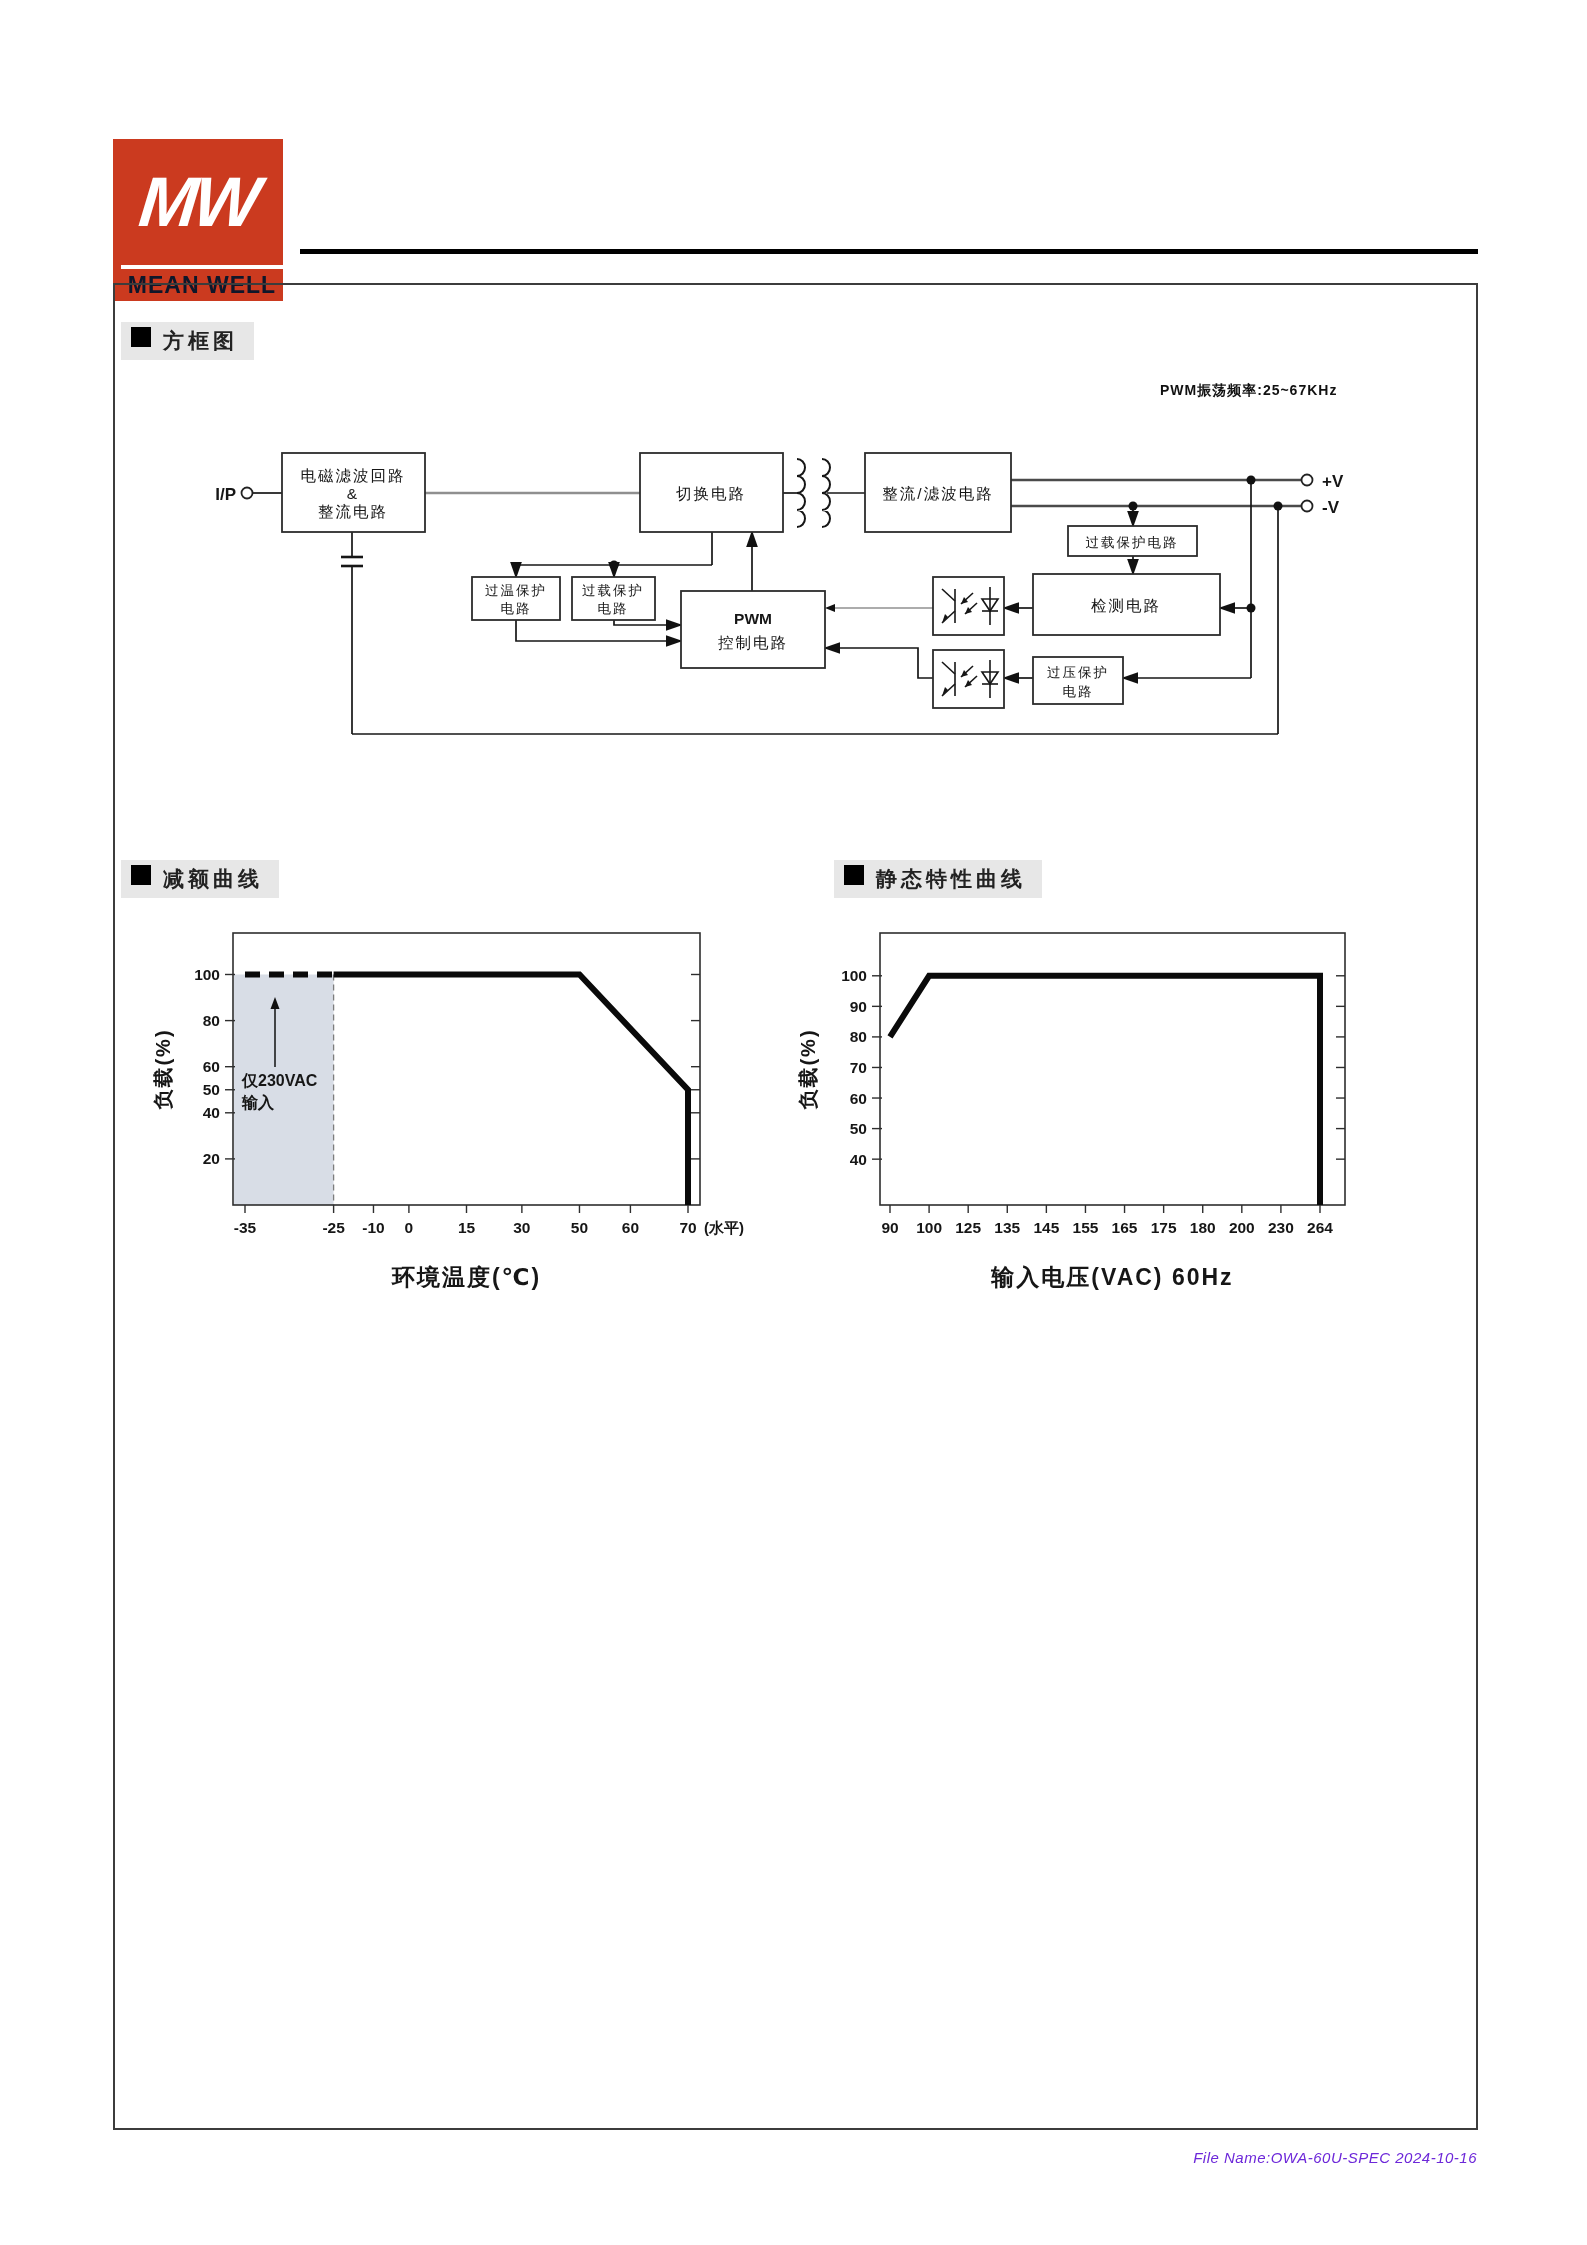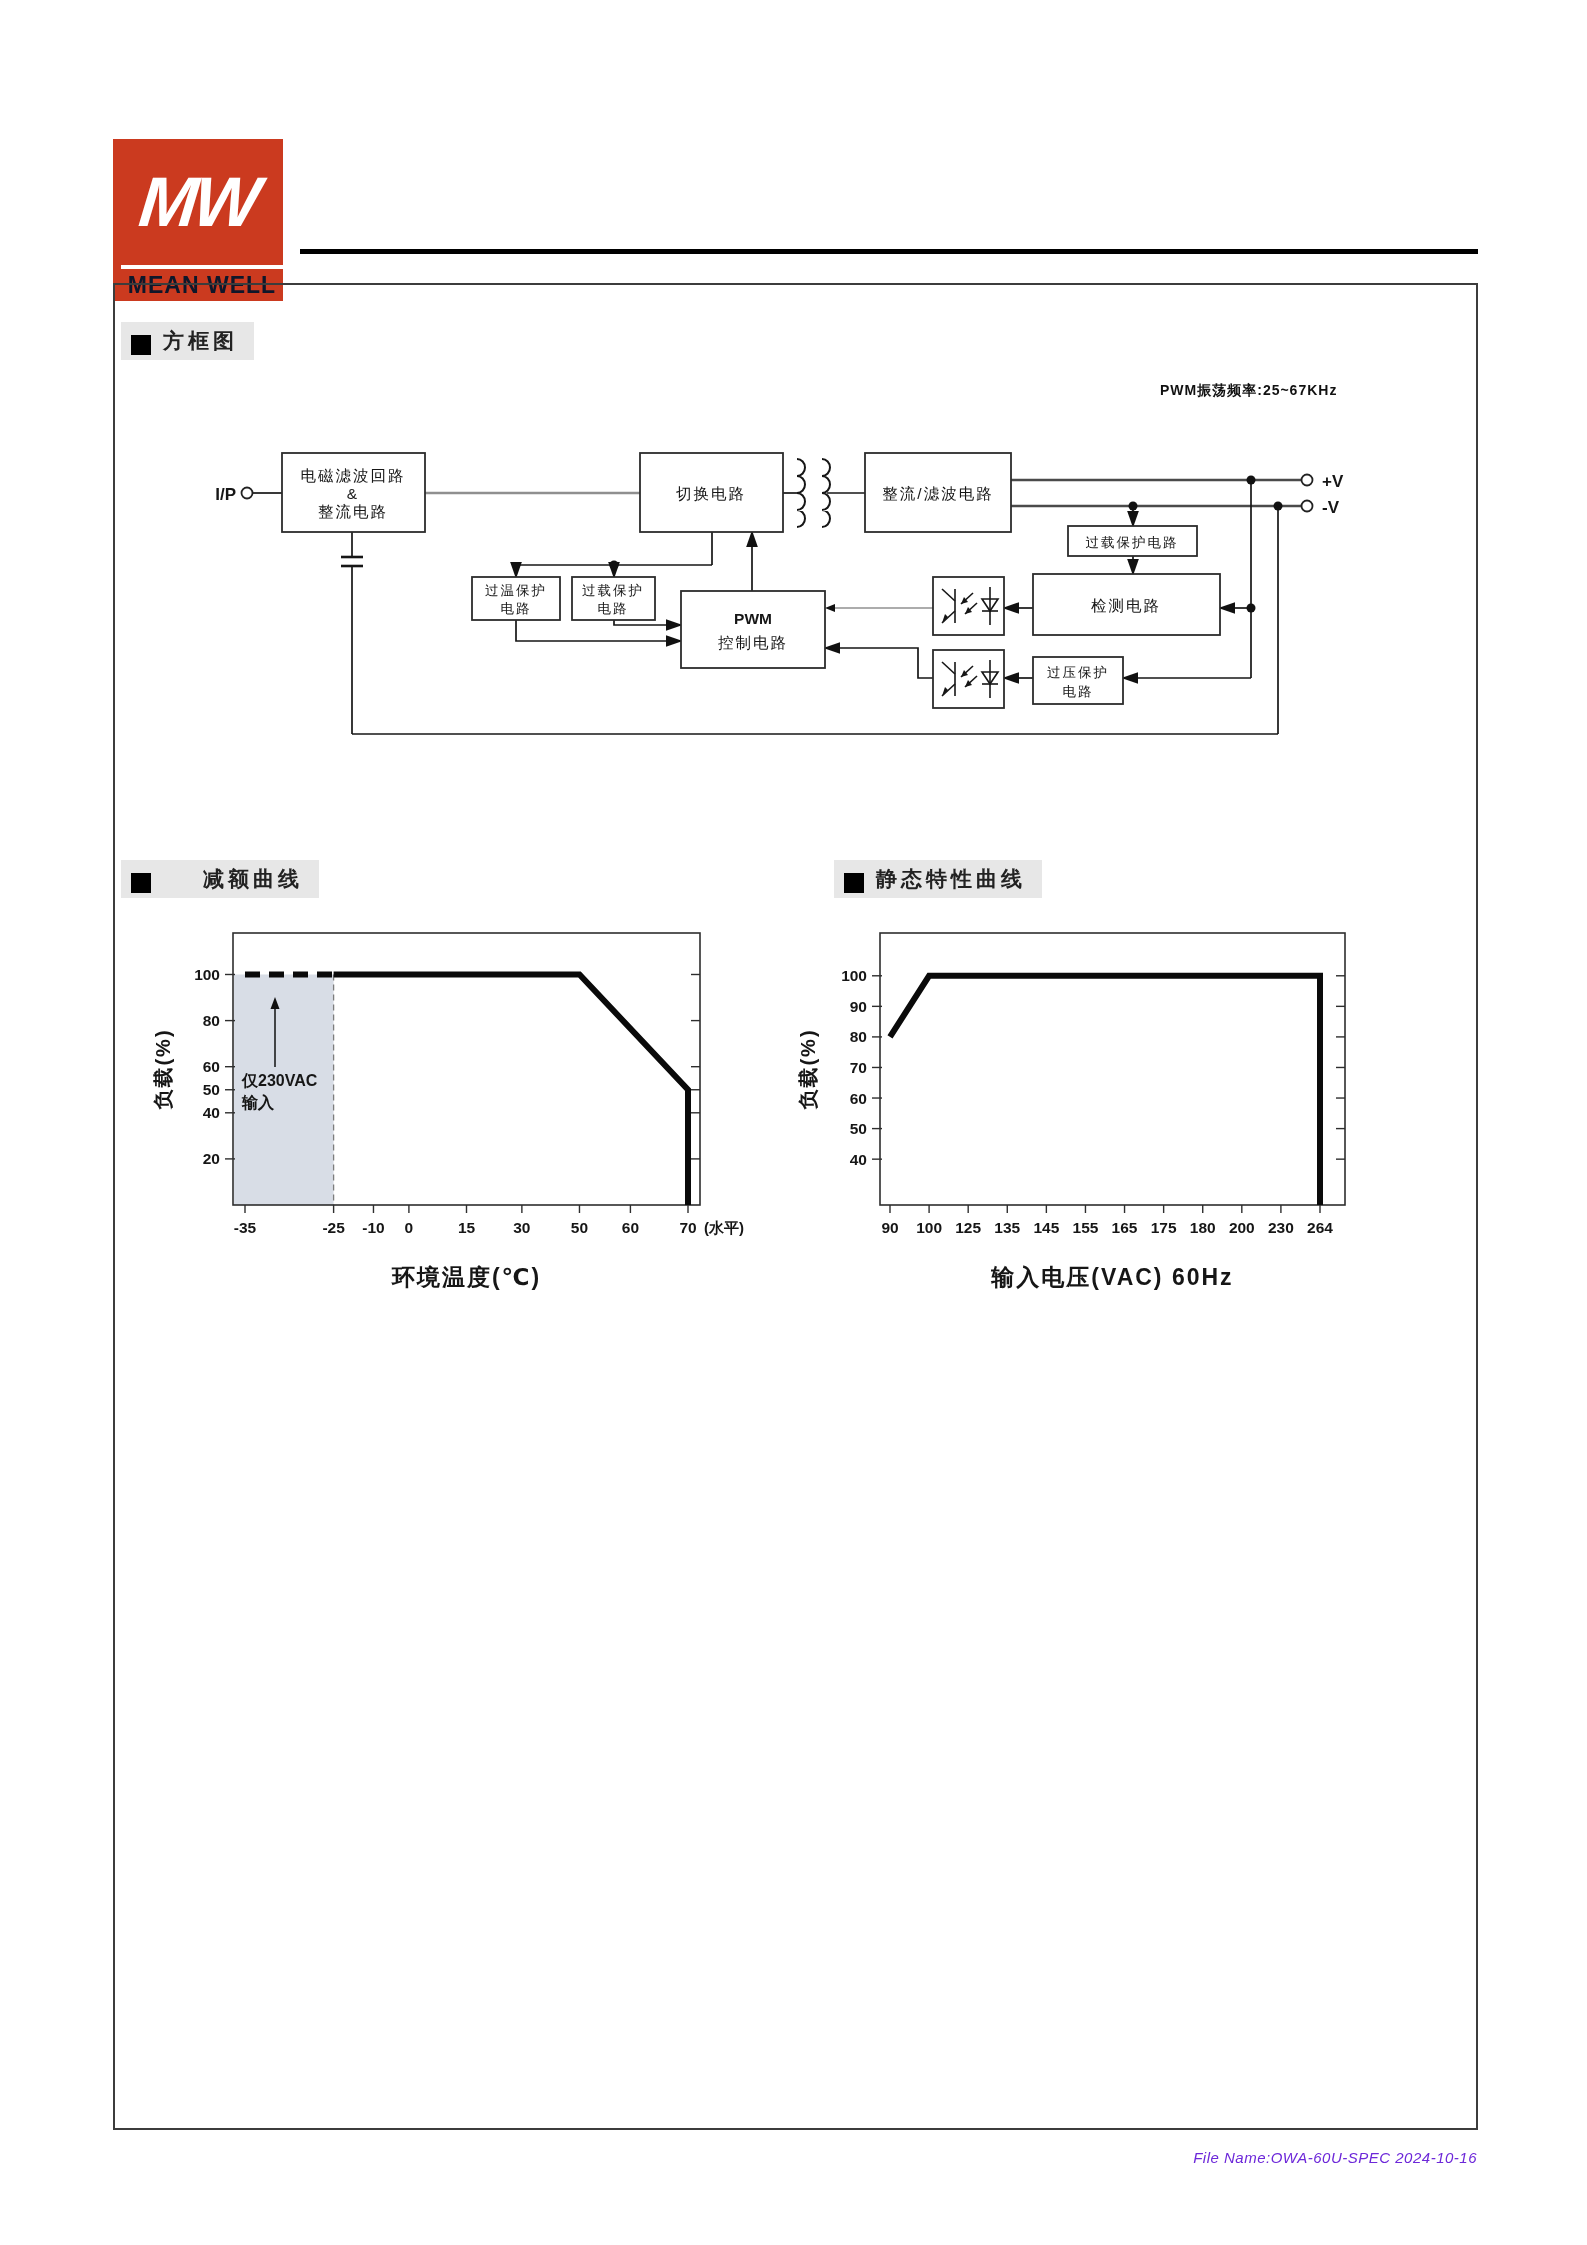--- a/index.html
+++ b/index.html
@@ -17,21 +17,21 @@
              letter-spacing:6px;white-space:nowrap;color:#151515;}
   .series{position:absolute;right:109px;top:185px;white-space:nowrap;}
   .series-model{font-size:47px;font-weight:800;letter-spacing:2px;color:#0d0d0d;}
   .series-suffix{font-size:41px;font-weight:600;letter-spacing:4px;color:#0d0d0d;}
   .title-rule{position:absolute;left:300px;top:249px;width:1178px;height:5px;background:#000;}
   
   .content-frame{position:absolute;left:113px;top:283px;width:1365px;height:1847px;
                  border:2px solid #3c3c3c;box-sizing:border-box;}
   .section-label{position:absolute;background:#e7e7e7;padding:5px 16px 5px 10px;
                  font-size:21px;font-weight:600;letter-spacing:4px;color:#222;
-                 display:flex;align-items:flex-end;white-space:nowrap;}
+                 display:flex;align-items:flex-start;white-space:nowrap;}
   .section-label .sq{display:inline-block;width:20px;height:20px;background:#000;margin-right:12px;}
   .pwm-note{position:absolute;left:1160px;top:382px;font-size:14px;font-weight:600;
             letter-spacing:1px;color:#111;white-space:nowrap;}
   .footer{position:absolute;right:110px;top:2149px;font-size:15px;font-style:italic;
           color:#6d28d9;letter-spacing:0.5px;white-space:nowrap;}
   svg{position:absolute;overflow:visible;}
   svg text{font-family:"Liberation Sans","DejaVu Sans",sans-serif;fill:#161616;}
 </style>
 </head>
 <body>
@@ -43,21 +43,21 @@
     <div class="logo-brand">MEAN WELL</div>
   </div>
   <div class="title-rule"></div>
 
   <div class="content-frame"></div>
 
   <div class="section-label" style="left:121px;top:322px;">
     <span class="sq"></span>
     <span>方框图</span>
   </div>
-  <div class="section-label" style="left:121px;top:860px;gap:40px;">
+  <div class="section-label" style="left:121px;top:860px;">
     <span class="sq"></span>
     <span>减额曲线</span>
   </div>
   <div class="section-label" style="left:805px;top:860px;margin-left:29px;">
     <span class="sq"></span>
     <span>静态特性曲线</span>
   </div>
 
   <div class="pwm-note">PWM振荡频率:25~67KHz</div>
 

